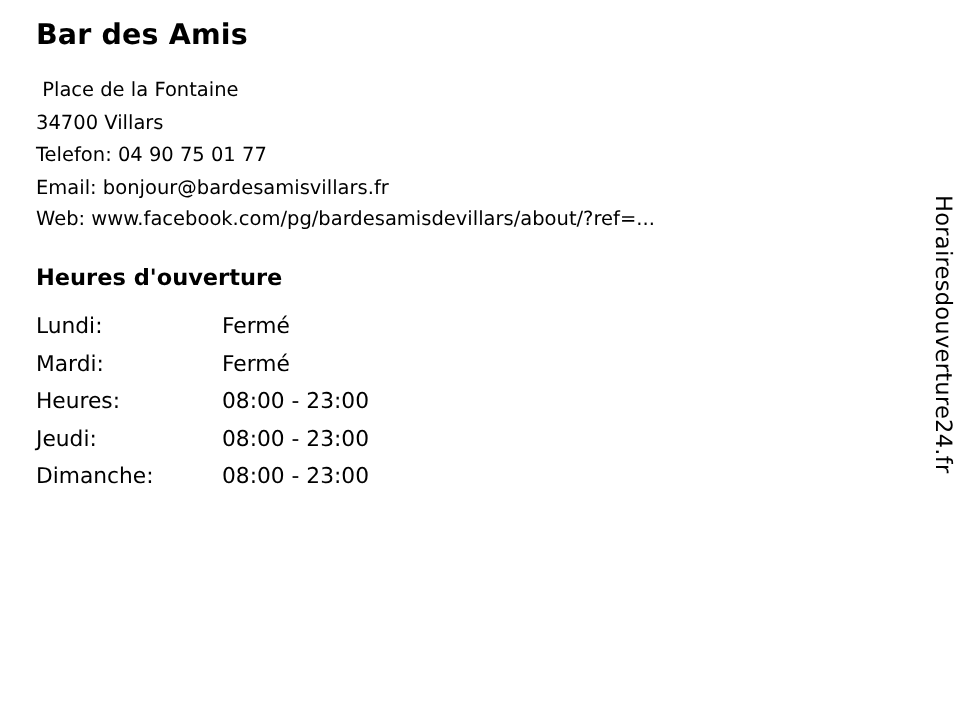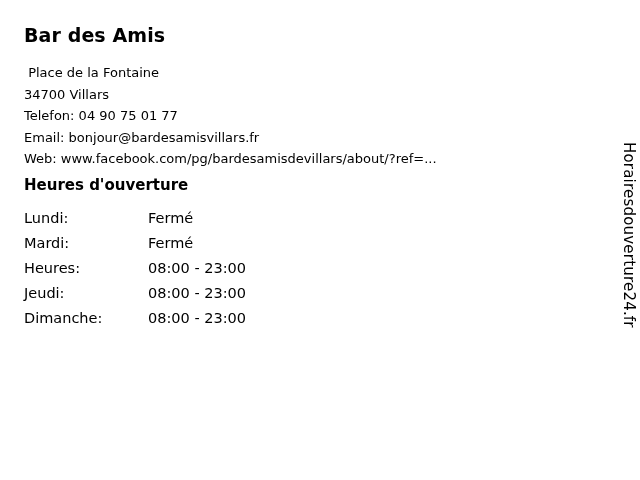--- a/index.html
+++ b/index.html
@@ -11,21 +11,21 @@
     height: 480px;
     background: #ffffff;
     font-family: "DejaVu Sans", sans-serif;
     color: #000000;
     overflow: hidden;
     position: relative;
   }
   .page {
     position: absolute;
     left: 0;
-    top: 12px;
+    top: 0;
     width: 640px;
     height: 395px;
   }
   .content {
     position: absolute;
     left: 24px;
     top: 12px;
     width: 570px;
   }
   .title {
@@ -36,21 +36,21 @@
     line-height: 22px;
   }
   .addr-line {
     font-size: 13px;
     line-height: 21.5px;
     white-space: pre;
   }
   .section-title {
     font-size: 15px;
     font-weight: bold;
-    margin-top: 6px;
+    margin-top: 18px;
     margin-bottom: 14px;
     line-height: 18px;
   }
   table.hours {
     border-collapse: collapse;
     font-size: 14.5px;
   }
   table.hours td {
     padding: 0 0 4px 0;
     line-height: 21px;

